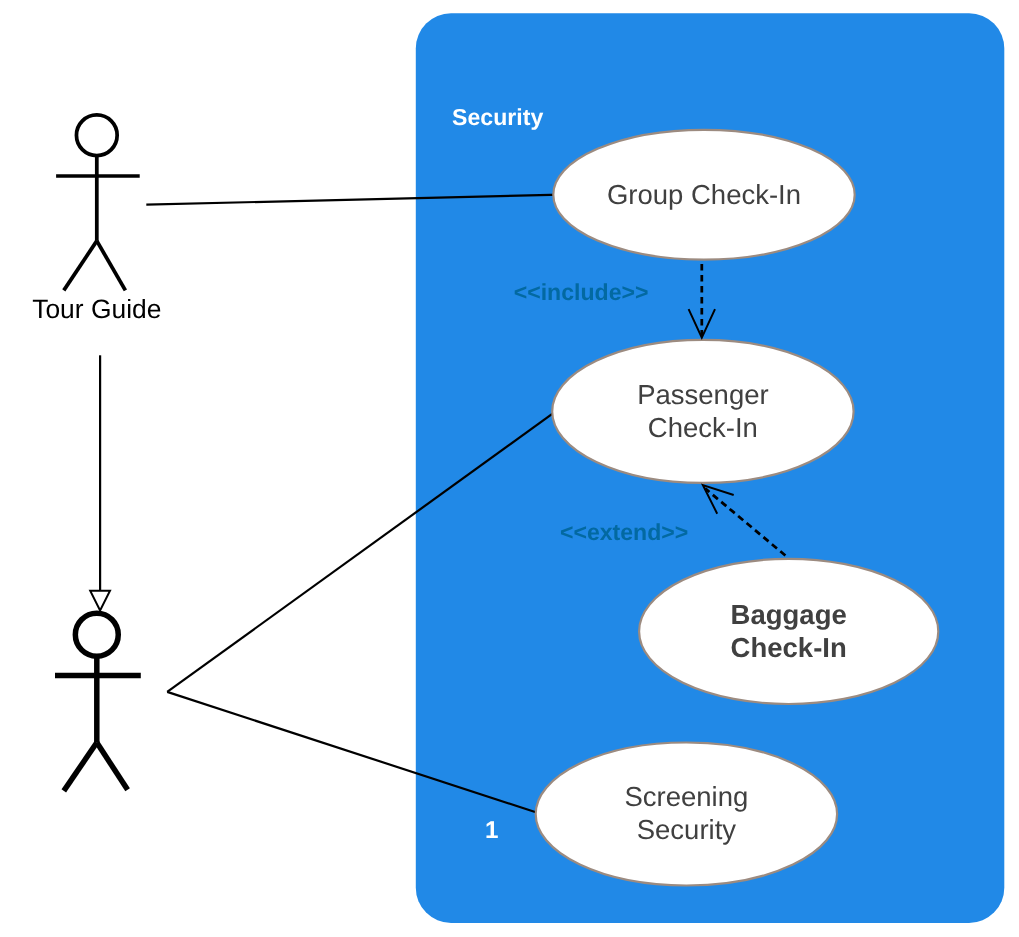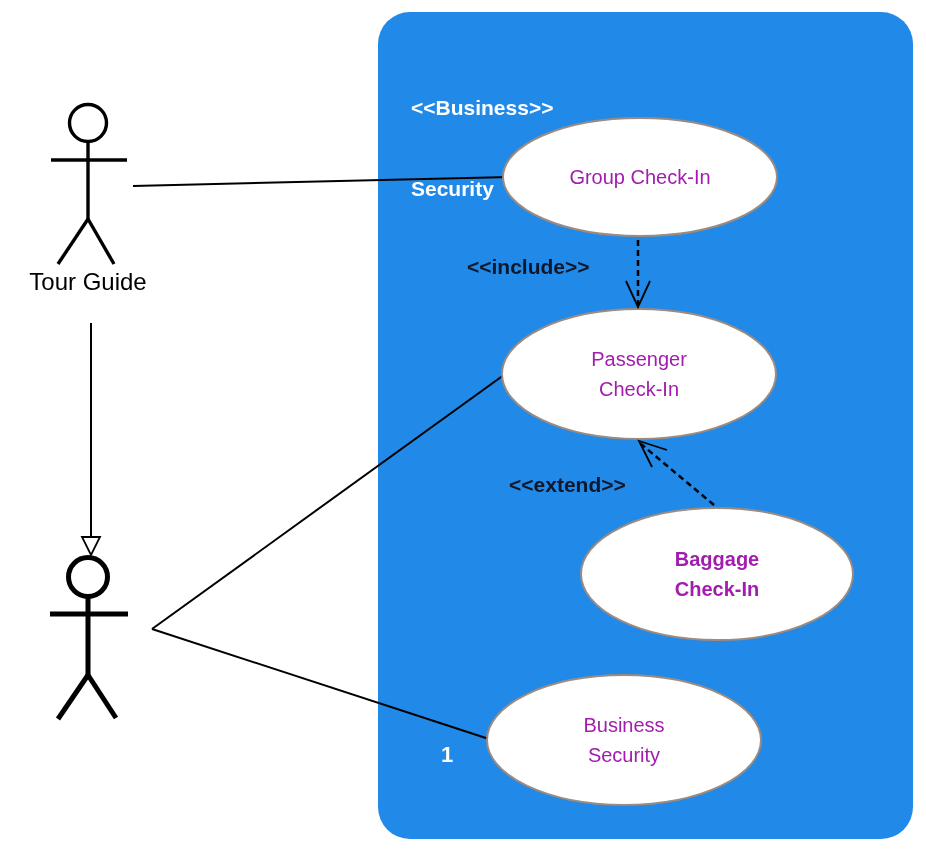--- a/index.html
+++ b/index.html
@@ -12,37 +12,37 @@
     overflow: hidden;
   }
   .canvas svg { position: absolute; left: 0; top: 0; }
   .uc-label {
     position: absolute;
     display: flex;
     flex-direction: column;
     align-items: center;
     justify-content: center;
     text-align: right;
-    font-size: 20px;
+    font-size: 25px;
     line-height: 30px;
-    color: #a21caf;
+    color: #404040;
   }
   .sys-label {
     position: absolute;
     left: 411px;
     top: 40px;
     color: #fff;
     font-weight: bold;
     font-size: 21px;
     line-height: 27px;
     white-space: pre;
   }
   .stereo {
     position: absolute;
-    color: #0f172a;
+    color: #0369a1;
     font-weight: bold;
     font-size: 21px;
     white-space: nowrap;
   }
   .mult {
     position: absolute;
     color: #fff;
     font-weight: bold;
     font-size: 22px;
   }
@@ -92,37 +92,36 @@
     <g fill="none" stroke="#000" stroke-width="5">
       <circle cx="88" cy="577" r="19.5" fill="#ffffff"></circle>
       <line x1="88" y1="596.5" x2="88" y2="675"></line>
       <line x1="50" y1="614" x2="128" y2="614"></line>
       <line x1="88" y1="675" x2="58" y2="719"></line>
       <line x1="88" y1="675" x2="116" y2="718"></line>
     </g>
   </svg>
 
   <div class="sys-label">
-    <div>&lt;&lt;Business&gt;&gt;</div>
     <div>Security</div>
   </div>
 
   <div class="uc-label" style="left:503px; top:118px; width:274px; height:118px;">
     <span>Group Check-In</span>
   </div>
   <div class="uc-label" style="left:502px; top:309px; width:274px; height:130px;">
     <span>Passenger</span>
     <span>Check-In</span>
   </div>
   <div class="uc-label" style="left:581px; top:508px; width:272px; height:132px;font-weight:bold;">
     <span>Baggage</span>
     <span>Check-In</span>
   </div>
   <div class="uc-label" style="left:487px; top:675px; width:274px; height:130px;">
-    <span>Business</span>
+    <span>Screening</span>
     <span>Security</span>
   </div>
 
   <div class="stereo" style="left:467px; top:255px;">&lt;&lt;include&gt;&gt;</div>
   <div class="stereo" style="left:509px; top:473px;">&lt;&lt;extend&gt;&gt;</div>
 
   <div class="mult" style="left:441px; top:742px;">1</div>
 
   <div class="actor-label" style="left:-2px; top:268px;">Tour Guide</div>
 

